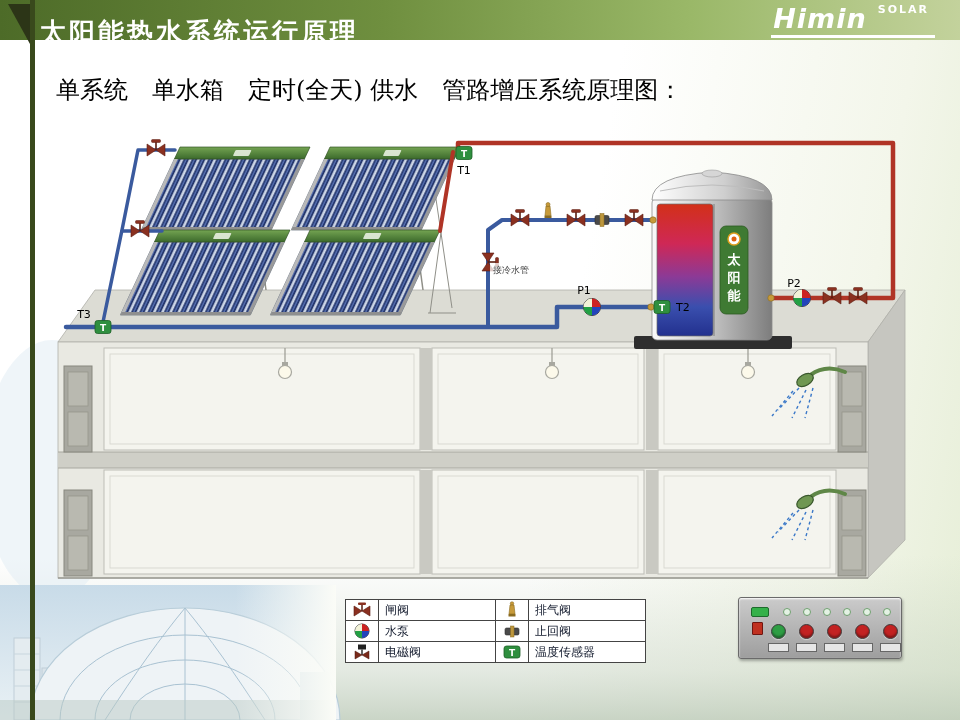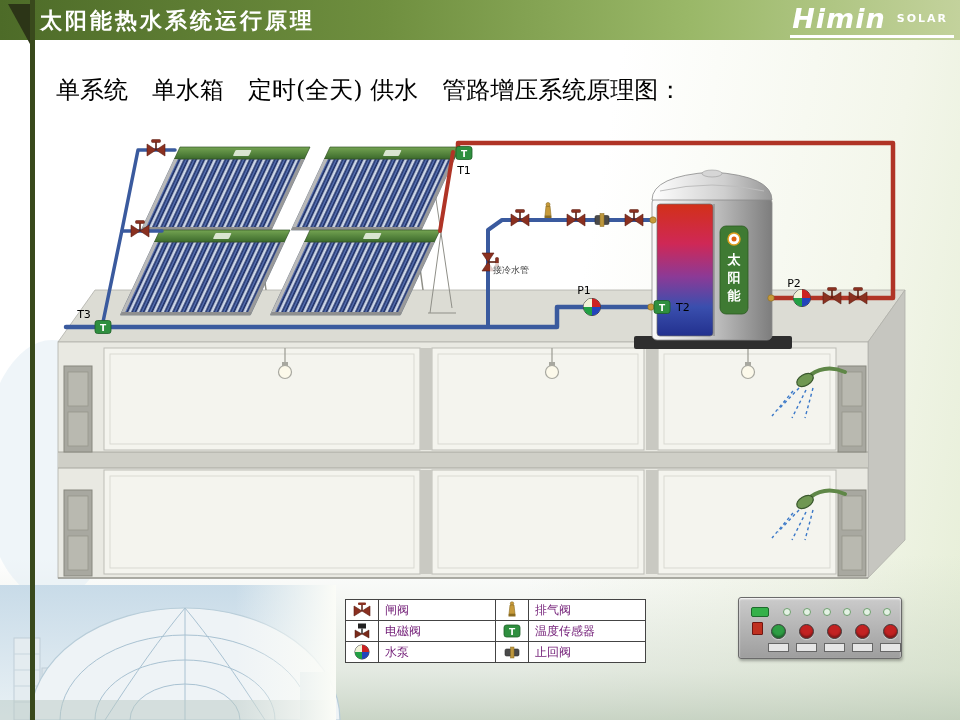--- a/index.html
+++ b/index.html
@@ -2,37 +2,37 @@
 <html><head>
 <meta charset="utf-8">
 <style>
   html,body{margin:0;padding:0;}
   .slide{position:relative;width:960px;height:720px;overflow:hidden;
     font-family:"DejaVu Sans",sans-serif;
     background:linear-gradient(100deg,#ffffff 58%,#f3f6ea 85%,#e6eed7 100%);}
   
   .header{position:absolute;left:0;top:0;width:960px;height:40px;z-index:4;
     background:linear-gradient(90deg,#4d6b28 0%,#6f8f3f 40%,#9ab868 72%,#c3d29c 100%);}
-  .title{position:absolute;left:40px;top:1px;line-height:40px;font-size:22px;font-weight:bold;
+  .title{position:absolute;left:40px;top:12px;line-height:40px;font-size:26px;font-weight:bold;
     color:#ffffff;letter-spacing:3px;}
-  .logo{position:absolute;right:6px;top:3px;display:flex;align-items:center;
+  .logo{position:absolute;right:25px;top:3px;display:flex;align-items:flex-start;
     border-bottom:3px solid #ffffff;padding:0 6px 1px 2px;}
   .logo .brand{font-style:italic;font-weight:bold;font-size:27px;color:#ffffff;letter-spacing:1px;}
   .logo .sub{font-size:11px;color:#ffffff;font-weight:bold;letter-spacing:2px;margin-left:11px;}
   .leftbar{position:absolute;left:30px;top:0;width:5px;height:720px;background:#39491c;z-index:6;}
   .corner{position:absolute;left:8px;top:4px;width:0;height:0;z-index:7;
     border-right:22px solid #2c3517;border-bottom:40px solid transparent;}
   .subtitle{position:absolute;left:56px;top:74px;font-size:24px;color:#000;z-index:3;
     font-family:"DejaVu Serif",serif;}
   
   .diag{position:absolute;left:0;top:0;z-index:1;}
   .diag text{font-family:"DejaVu Sans",sans-serif;}
   
   .legend{position:absolute;left:345px;top:599px;border-collapse:collapse;background:#fff;z-index:3;}
-  .legend td{border:1px solid #444;font-size:12px;color:#701a75;height:20px;padding:0 6px;}
+  .legend td{border:1px solid #444;font-size:12px;color:#0f172a;height:20px;padding:0 6px;}
   .legend td.ic{width:26px;padding:0 3px;text-align:center;}
   .legend td.lb{width:104px;}
   .legend svg{display:block;margin:0 auto;}
   
   .panel{position:absolute;left:738px;top:597px;width:162px;height:60px;z-index:3;
     background:linear-gradient(180deg,#cbcbcb,#9e9e9e);border:1px solid #6a6a6a;border-radius:3px;
     box-shadow:inset 0 1px 2px #ffffff,1px 2px 3px rgba(0,0,0,.3);}
   .panel .light{position:absolute;left:12px;top:9px;width:16px;height:8px;background:#35b14a;
     border:1px solid #1d6b2c;border-radius:2px;}
   .panel .switch{position:absolute;left:13px;top:24px;width:9px;height:11px;background:#c03020;
@@ -333,53 +333,53 @@
               <circle cx="10" cy="2.5" r="1.8" fill="#c79a3a" stroke="#8a6b20" stroke-width="0.5"></circle>
               <polygon points="7,13 13,13 12,4 8,4" fill="#c79a3a" stroke="#8a6b20" stroke-width="0.6"></polygon>
               <rect x="6.5" y="13" width="7" height="2.5" fill="#8a6b20"></rect>
             </svg>
       </td>
       <td class="lb">排气阀</td>
     </tr>
     <tr>
       <td class="ic">
         <svg width="20" height="18" viewBox="0 0 20 18">
-              <rect x="6" y="1.5" width="8" height="5" fill="#222"></rect>
-              <line x1="10" y1="6.5" x2="10" y2="12" stroke="#222" stroke-width="1.4"></line>
-              <polygon points="3,8 3,16 10,12" fill="#7a2a1a" stroke="#4a160c" stroke-width="0.5"></polygon>
-              <polygon points="17,8 17,16 10,12" fill="#7a2a1a" stroke="#4a160c" stroke-width="0.5"></polygon>
-            </svg>
-      </td>
-      <td class="lb">电磁阀</td>
-      <td class="ic">
-        <svg width="20" height="18" viewBox="0 0 20 18">
-              <rect x="2" y="3" width="16" height="12" rx="2.5" fill="#2f8f3f" stroke="#1d5f27" stroke-width="0.8"></rect>
-              <text x="10" y="12.5" text-anchor="middle" font-size="9" font-weight="bold" fill="#fff" font-family="DejaVu Sans, sans-serif">T</text>
-            </svg>
-      </td>
-      <td class="lb">温度传感器</td>
-    </tr>
-    <tr>
-      <td class="ic">
-        <svg width="20" height="18" viewBox="0 0 20 18">
               <circle cx="10" cy="9" r="7" fill="#f0f0f0" stroke="#333"></circle>
               <path d="M10,9 L10,2 A7,7 0 0 1 17,9 Z" fill="#cc2222"></path>
               <path d="M10,9 L17,9 A7,7 0 0 1 10,16 Z" fill="#2244bb"></path>
               <path d="M10,9 L10,16 A7,7 0 0 1 3,9 Z" fill="#22a044"></path>
               <path d="M10,9 L3,9 A7,7 0 0 1 10,2 Z" fill="#f2f2d8"></path>
             </svg>
       </td>
       <td class="lb">水泵</td>
       <td class="ic">
         <svg width="20" height="18" viewBox="0 0 20 18">
               <rect x="3" y="6" width="14" height="7" rx="1.5" fill="#4a4a4a" stroke="#2e2e2e" stroke-width="0.6"></rect>
               <rect x="8.5" y="4" width="3.5" height="11" fill="#bd973d" stroke="#8a6b20" stroke-width="0.5"></rect>
             </svg>
       </td>
       <td class="lb">止回阀</td>
+    </tr>
+    <tr>
+      <td class="ic">
+        <svg width="20" height="18" viewBox="0 0 20 18">
+              <rect x="6" y="1.5" width="8" height="5" fill="#222"></rect>
+              <line x1="10" y1="6.5" x2="10" y2="12" stroke="#222" stroke-width="1.4"></line>
+              <polygon points="3,8 3,16 10,12" fill="#7a2a1a" stroke="#4a160c" stroke-width="0.5"></polygon>
+              <polygon points="17,8 17,16 10,12" fill="#7a2a1a" stroke="#4a160c" stroke-width="0.5"></polygon>
+            </svg>
+      </td>
+      <td class="lb">电磁阀</td>
+      <td class="ic">
+        <svg width="20" height="18" viewBox="0 0 20 18">
+              <rect x="2" y="3" width="16" height="12" rx="2.5" fill="#2f8f3f" stroke="#1d5f27" stroke-width="0.8"></rect>
+              <text x="10" y="12.5" text-anchor="middle" font-size="9" font-weight="bold" fill="#fff" font-family="DejaVu Sans, sans-serif">T</text>
+            </svg>
+      </td>
+      <td class="lb">温度传感器</td>
     </tr>
   </tbody>
     </table>
 
   <div class="panel">
     <div class="light"></div>
     <div class="switch"></div>
     <div class="dot" style="left:44px"></div>
     <div class="dot" style="left:64px"></div>
     <div class="dot" style="left:84px"></div>

